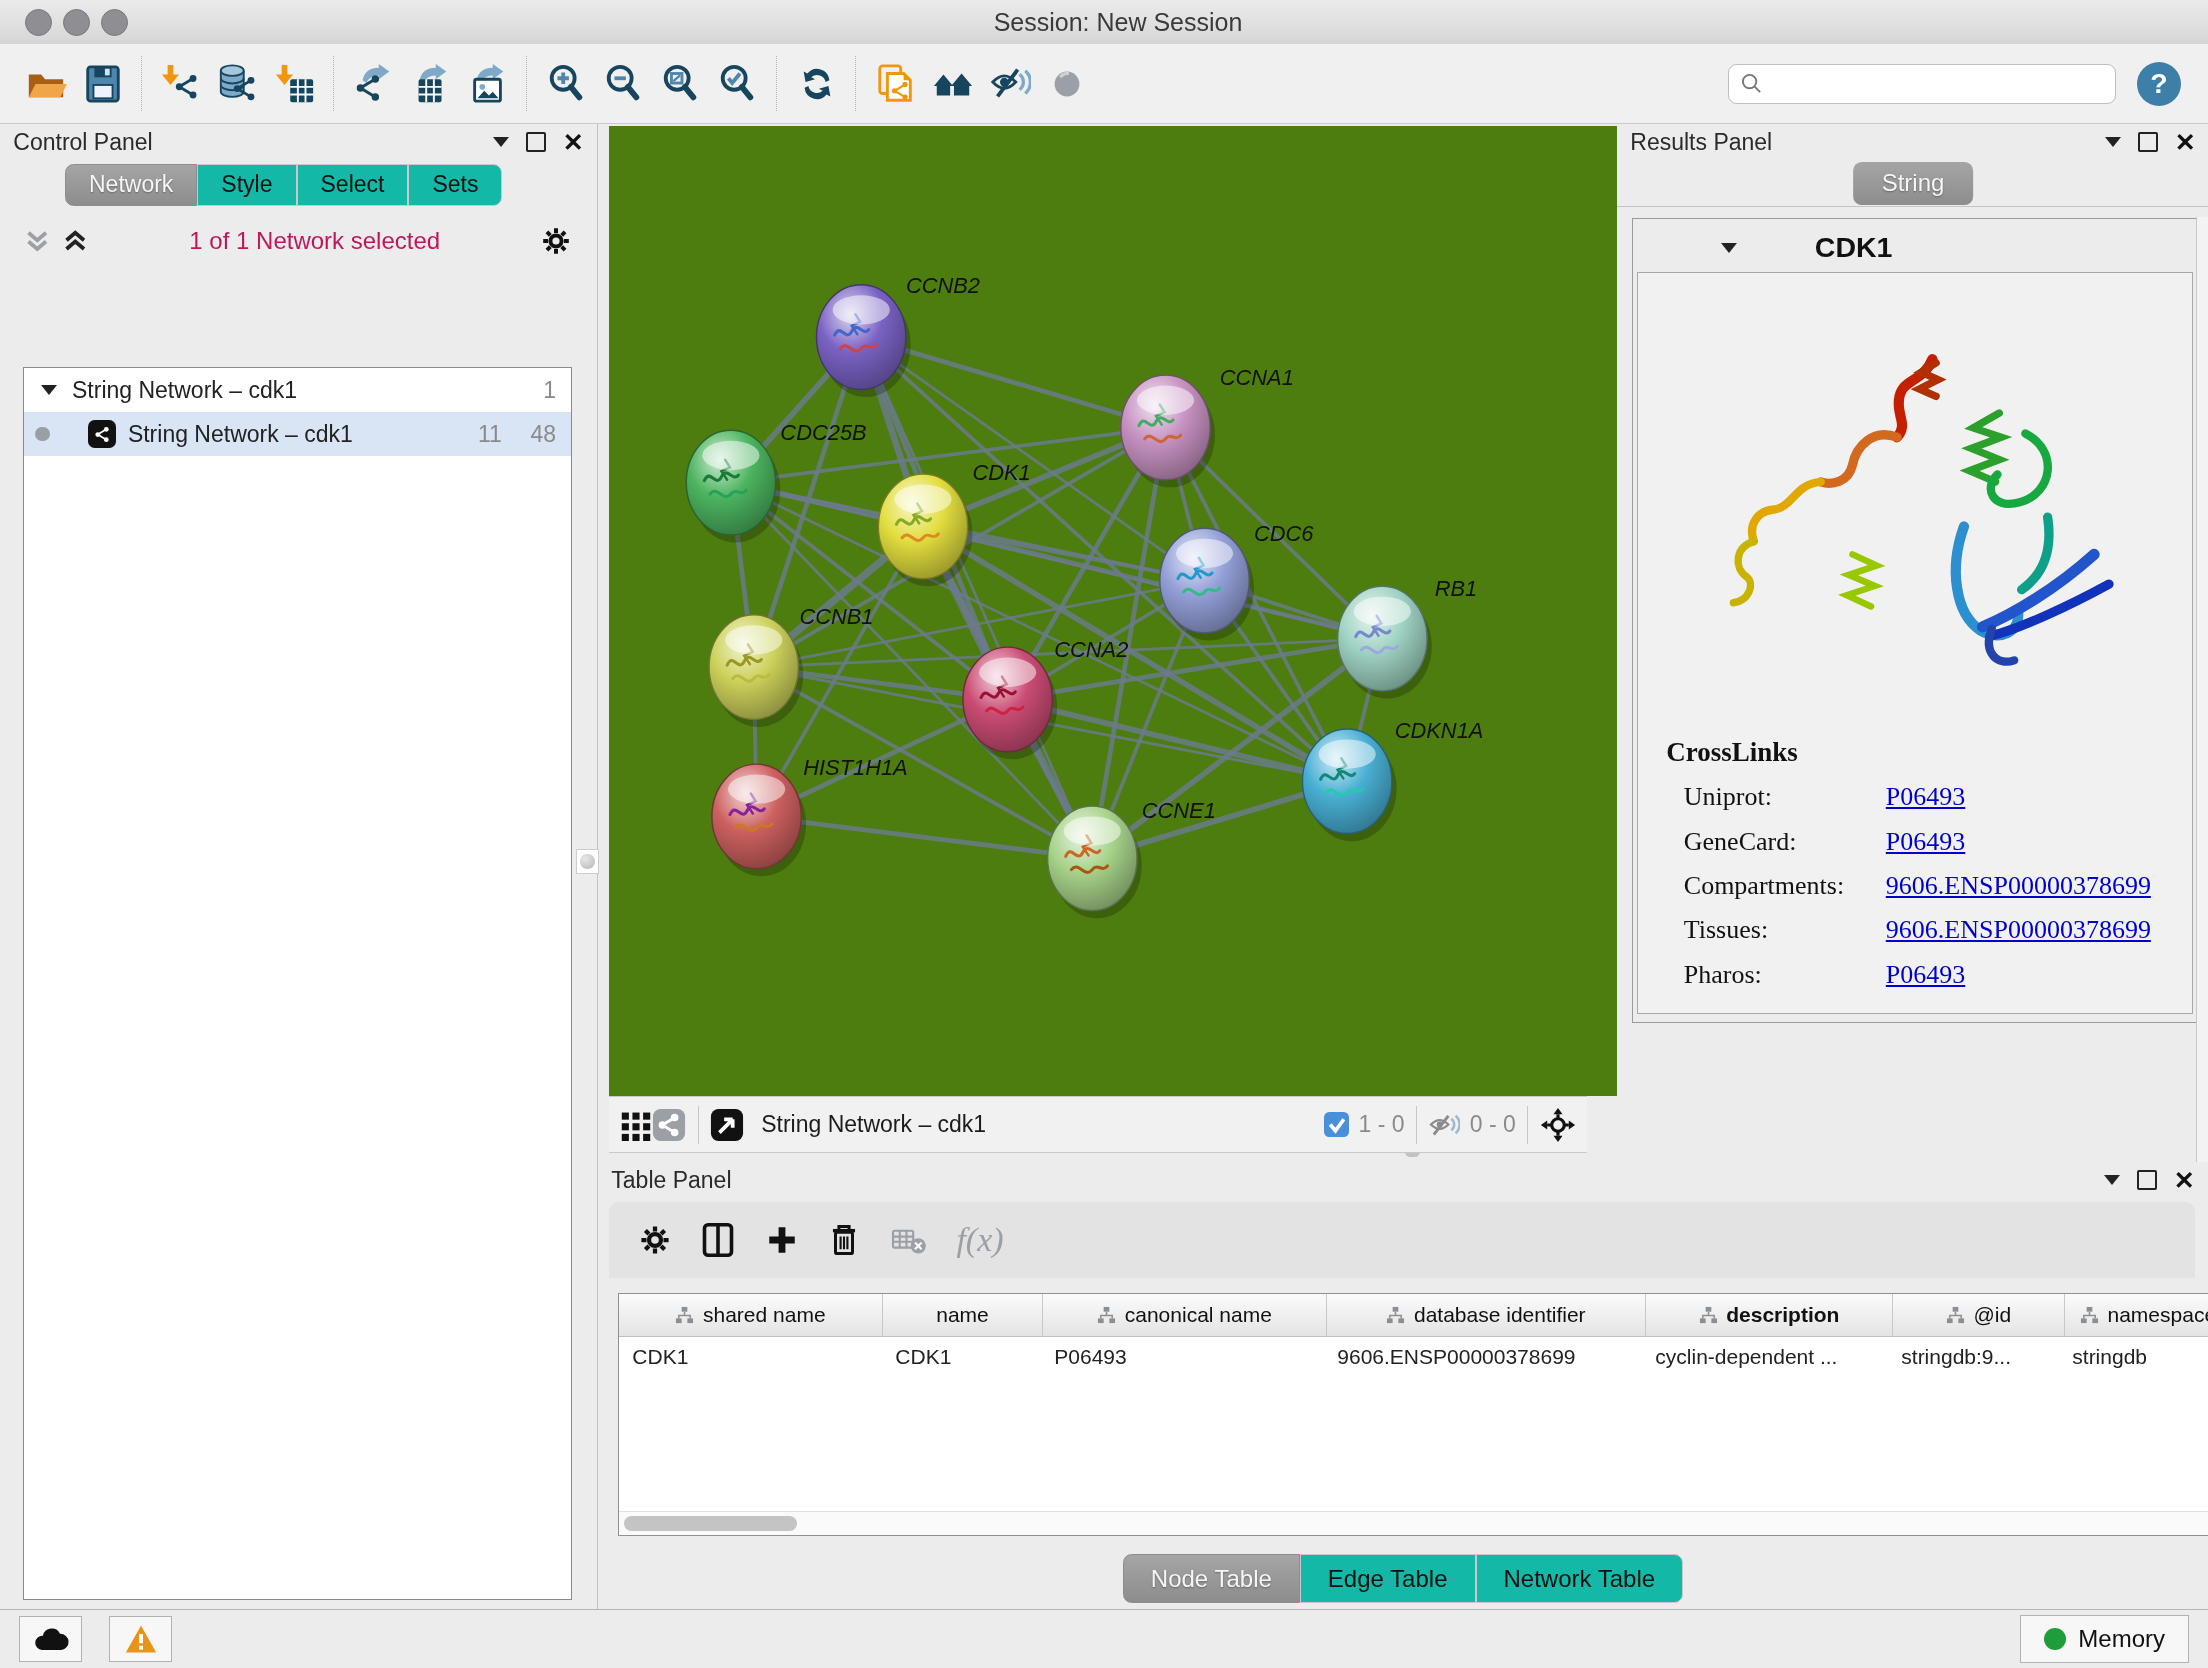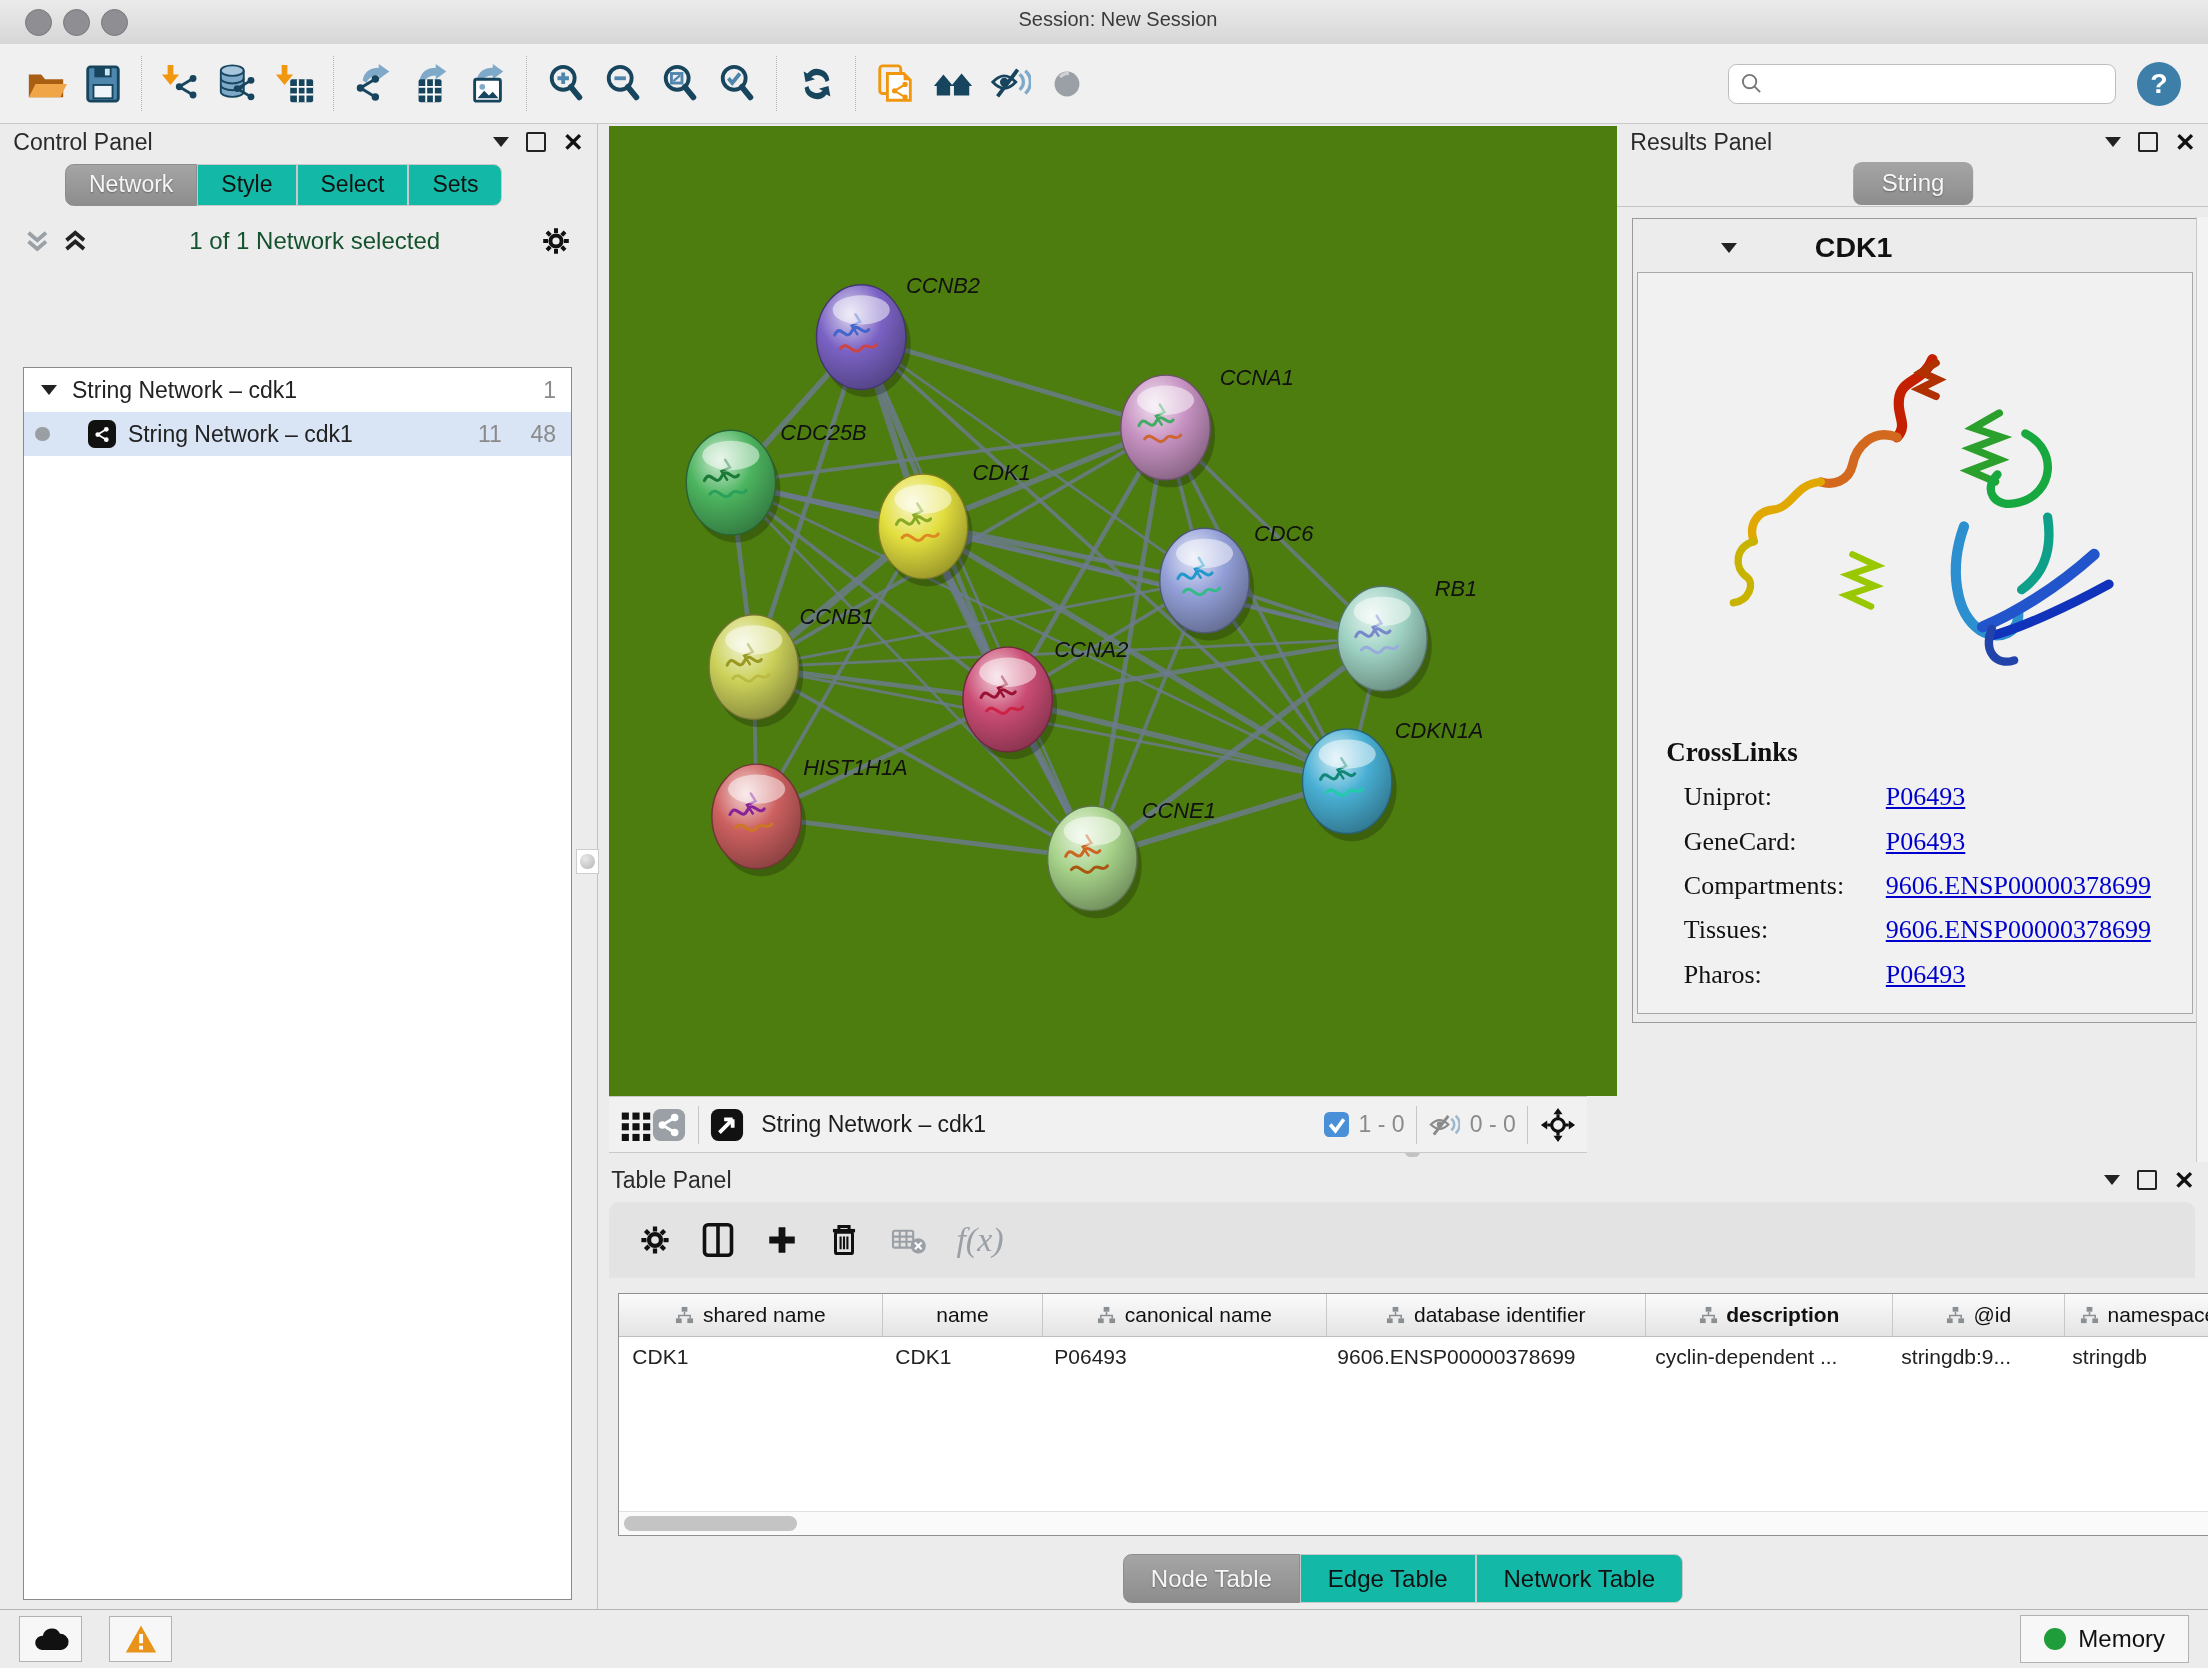--- a/index.html
+++ b/index.html
@@ -4,21 +4,21 @@
 <style>
   html,body{margin:0;padding:0;overflow:hidden;}
   body{width:2208px;height:1668px;position:relative;background:#ececec;
        font-family:"Liberation Sans",sans-serif;color:#222;}
   
   .titlebar{position:absolute;left:0;top:0;right:0;height:44px;
     background:linear-gradient(#ebebeb,#d6d6d6);border-bottom:1px solid #a8a8a8;}
   .tl{position:absolute;top:8.6px;width:25px;height:25px;border-radius:50%;
       background:#8e8e93;border:1px solid #77777c;}
   .title-text{position:absolute;left:0;right:0;top:7.6px;text-align:center;
-      font-size:20px;color:#3a3a3a;padding-left:28px;}
+      font-size:25px;color:#3a3a3a;padding-left:28px;}
   
   .toolbar{position:absolute;left:0;top:44px;right:0;height:80px;background:#f0f0f0;
     border-bottom:1px solid #c9c9c9;display:flex;align-items:center;padding-left:17px;box-sizing:border-box;}
   .tbtn{width:57px;height:65px;display:flex;align-items:center;justify-content:center;}
   .tsep{width:1.9px;height:55px;border-left:1.9px dotted #b3b3b3;margin:0 9.5px;}
   .search-wrap{margin-left:auto;display:flex;align-items:center;}
   .search-box{width:388px;height:40px;background:#fff;border:1.9px solid #bdbdbd;border-radius:8.6px;
     display:flex;align-items:center;padding-left:11.4px;box-sizing:border-box;}
   .search-box input{border:none;outline:none;font-size:21px;flex:1;background:transparent;
     font-family:"Liberation Sans",sans-serif;}
@@ -34,21 +34,21 @@
   .close-x{font-size:25px;font-weight:bold;color:#111;line-height:1;}
   
   .control-panel{position:absolute;left:0;top:124px;width:598px;bottom:59px;background:#ececec;
     border-right:1px solid #c2c2c2;box-sizing:border-box;}
   .seg-tabs{display:flex;margin:3.8px 0 0 65px;}
   .seg-tab{padding:6.7px 23px;font-size:23px;background:#14b8a6;border:1px solid #c9c9c9;color:#111;}
   .seg-tab:first-child{border-radius:8.6px 0 0 8.6px;}
   .seg-tab:last-child{border-radius:0 8.6px 8.6px 0;}
   .seg-tab.active{background:linear-gradient(#a5a5a5,#8d8d8d);color:#f6f6f6;border-color:#8d8d8d;
     text-shadow:0 1px 1.9px #00000055;}
-  .cp-toolbar{display:flex;align-items:center;padding:19px 25px 11.4px 23px;font-size:24px;color:#14532d;}
+  .cp-toolbar{display:flex;align-items:center;padding:19px 25px 11.4px 23px;font-size:24px;color:#be185d;}
   .cp-status{flex:1;text-align:center;}
   .cp-tree{position:absolute;left:23px;right:25px;top:243px;bottom:9.5px;background:#fff;
     border:1.9px solid #8a8a8a;}
   .tree-row{height:44px;display:flex;align-items:center;font-size:23px;}
   .tree-row .count{margin-left:auto;color:#8a8a8a;padding-right:15px;display:flex;gap:28.5px;}
   .tree-row.selected{background:#d9e5f5;}
   .tree-dot{width:14.3px;height:14.3px;border-radius:50%;background:#9a9fa4;margin:0 13.3px 0 13.3px;}
   .share-badge{width:28.5px;height:28.5px;border-radius:6.7px;background:#111;display:flex;
     align-items:center;justify-content:center;margin-right:11.4px;}
   

